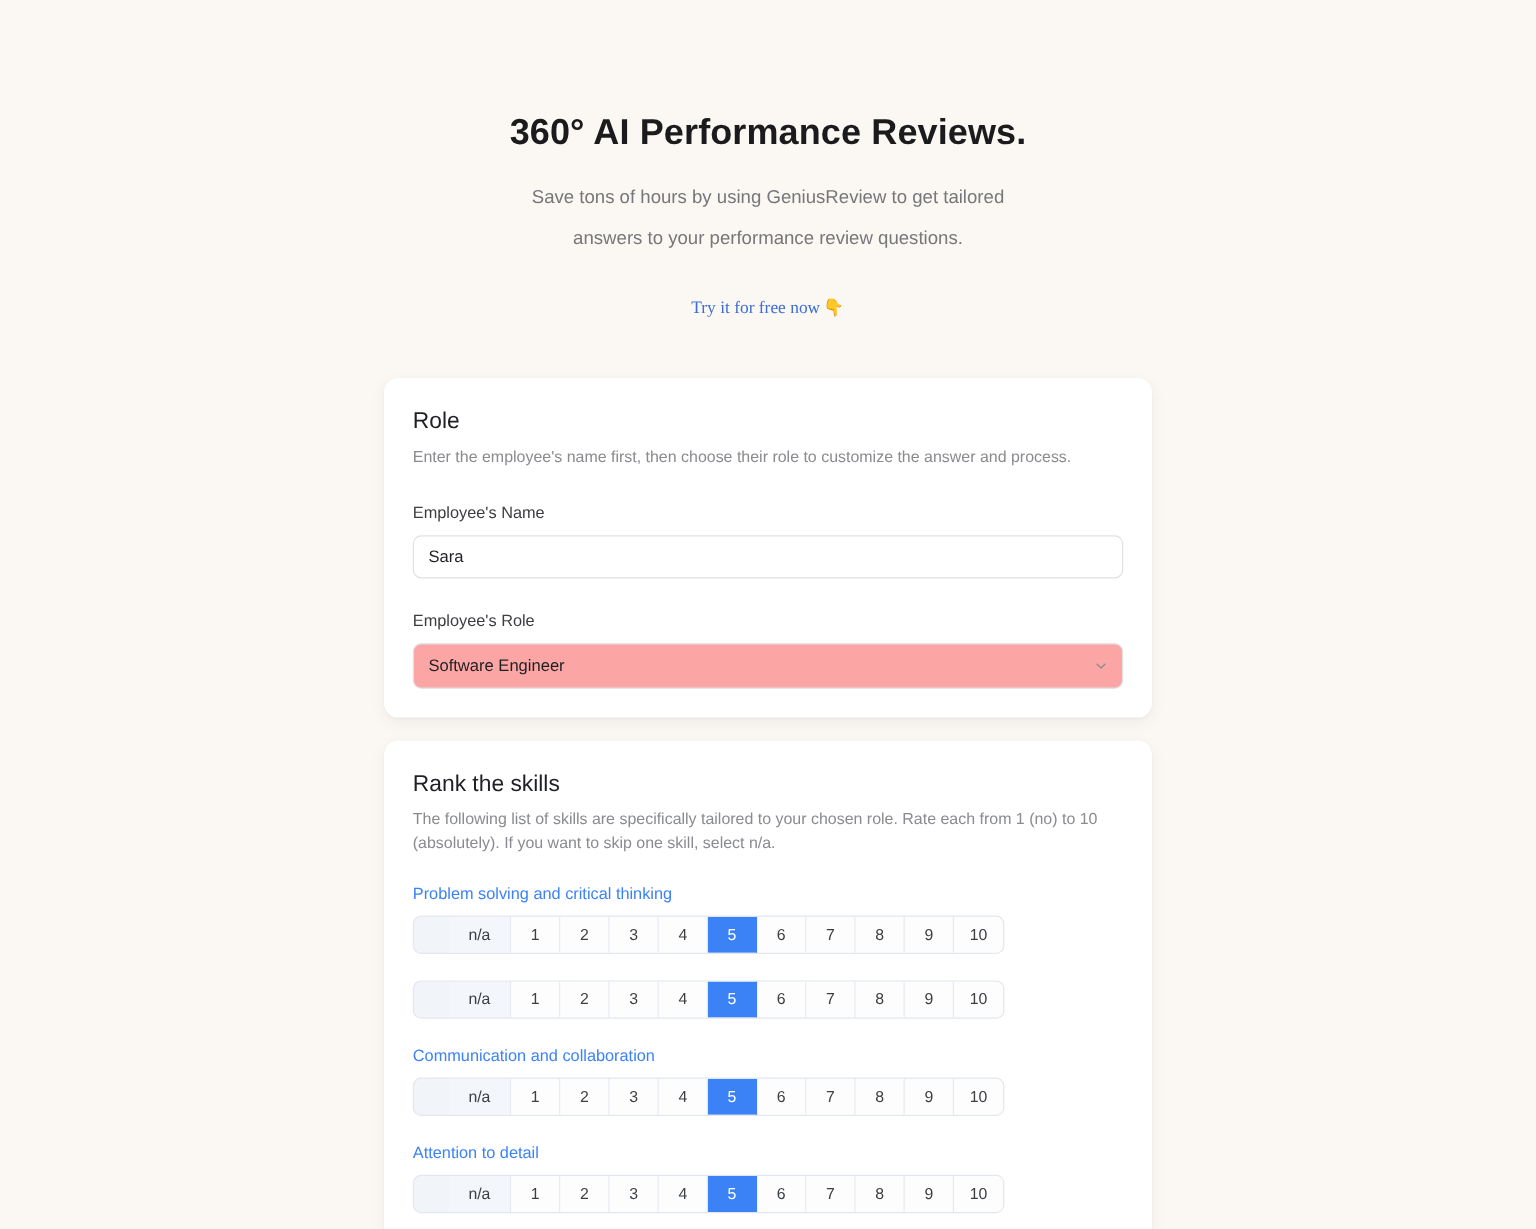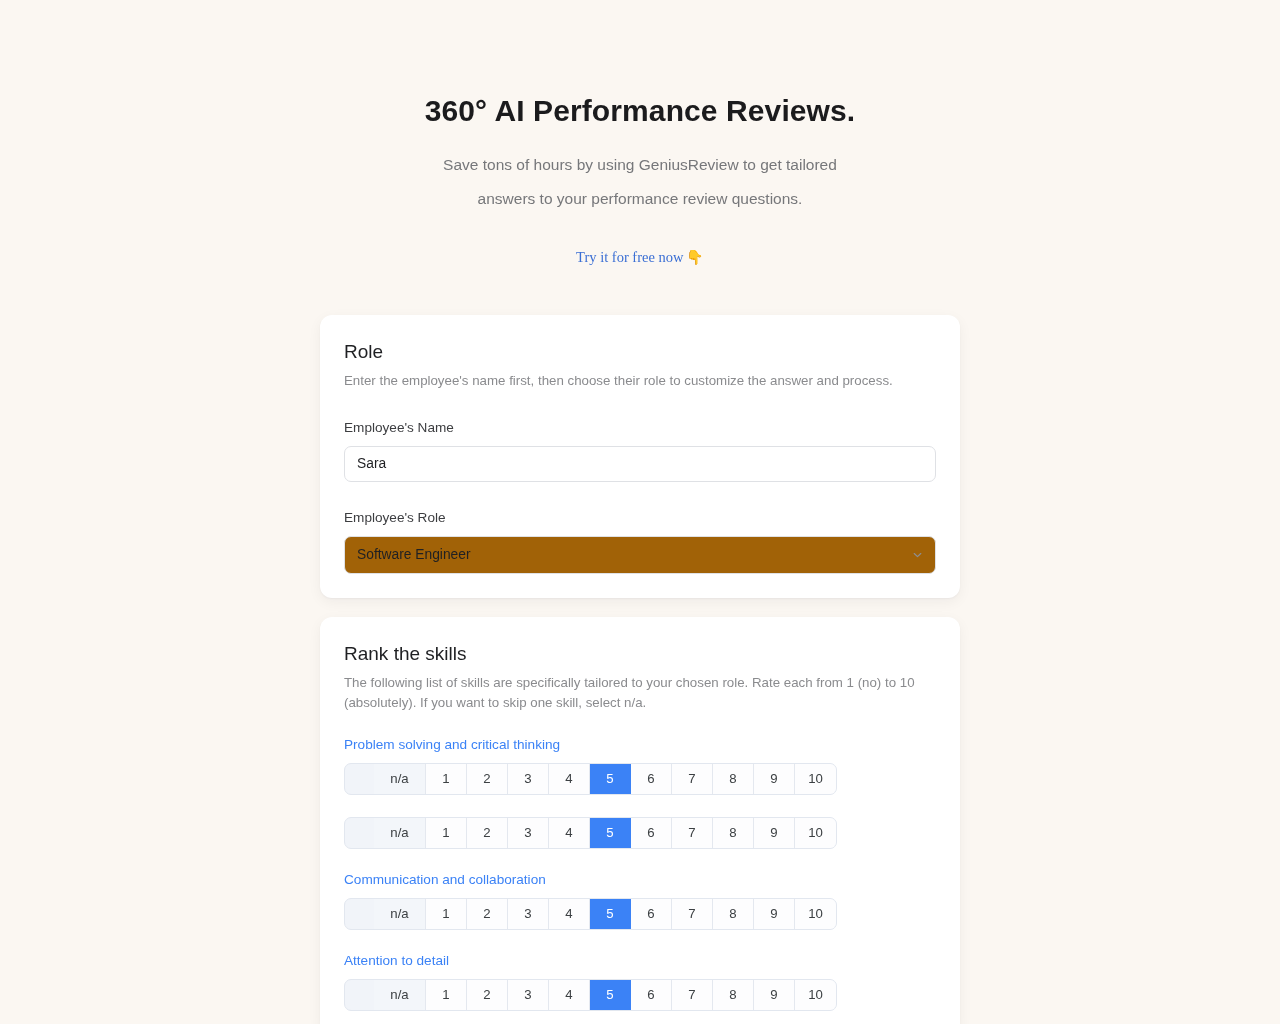--- a/index.html
+++ b/index.html
@@ -119,21 +119,21 @@
     width: 100%;
   }
   .select-input {
     display: block;
     width: 100%;
     height: 38px;
     padding: 0 32px 0 12px;
     font-family: "Liberation Sans", sans-serif;
     font-size: 13.8px;
     color: #1f2023;
-    background: #a16207;
+    background: #fca5a5;
     border: 1px solid #dfe1e5;
     border-radius: 7px;
     outline: none;
     appearance: none;
     -webkit-appearance: none;
     cursor: pointer;
   }
   .select-chevron {
     position: absolute;
     right: 12px;

